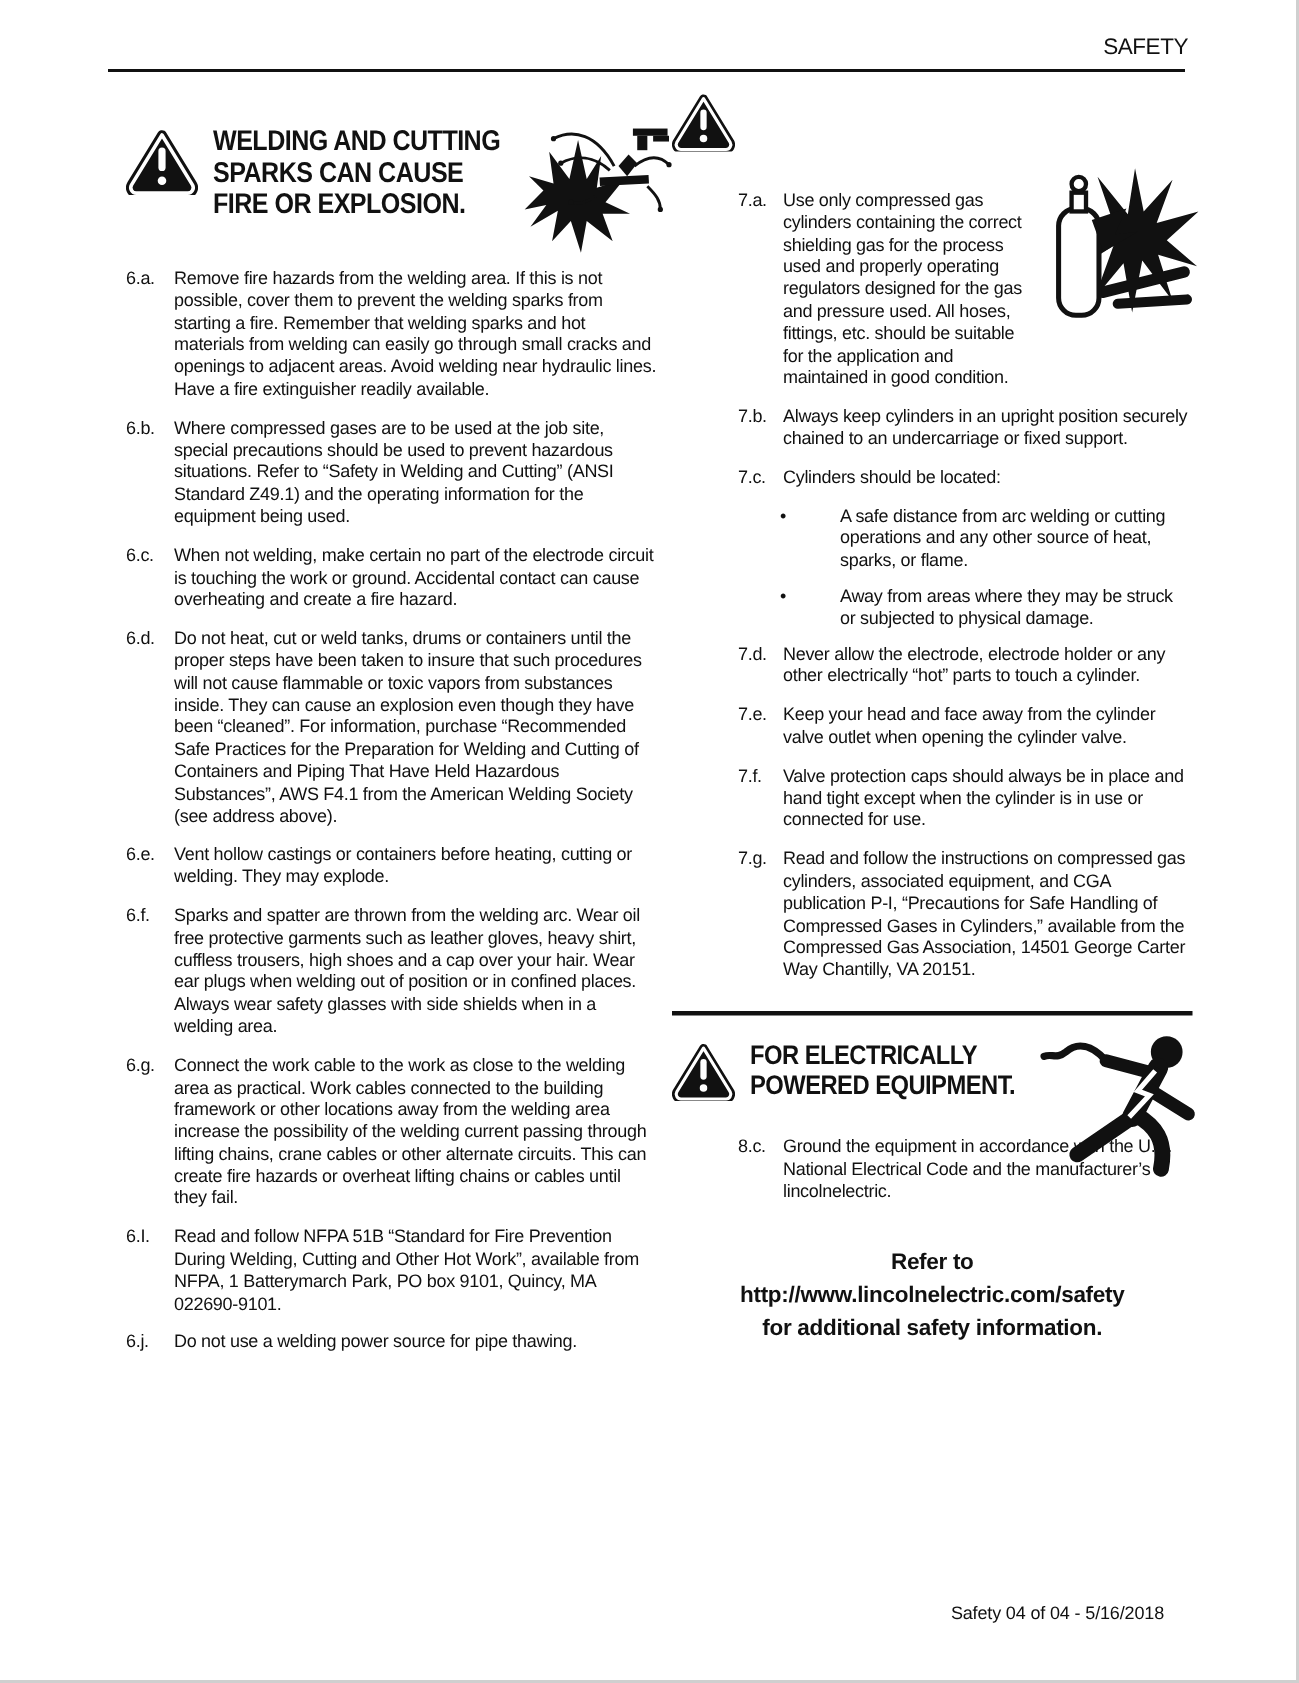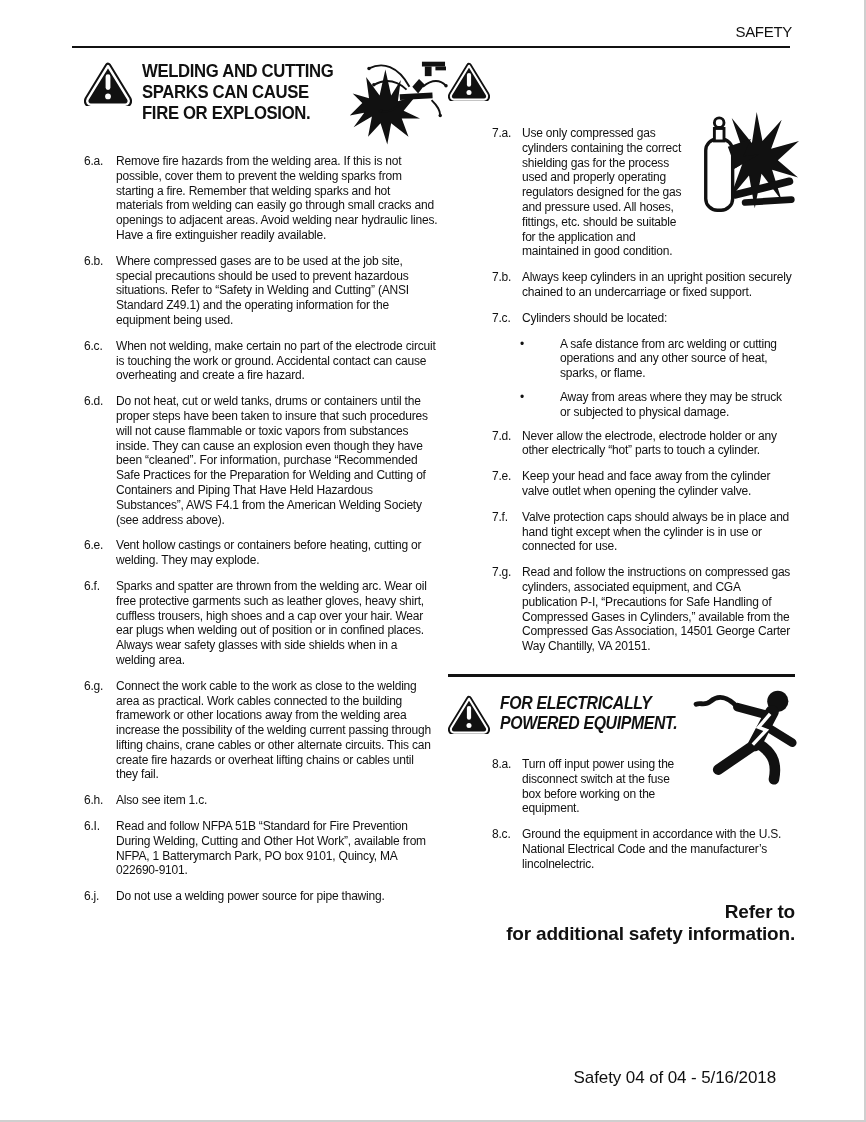--- a/index.html
+++ b/index.html
@@ -13,27 +13,27 @@
   }
   .page-edge { position:absolute; inset:0; border-right:2px solid #cfcfcf; border-bottom:2px solid #cfcfcf; pointer-events:none; }
 
   .hdr {
     position:absolute; top:23px; right:74px;
     font-size:15px; font-weight:normal; letter-spacing:-0.3px;
   }
   .hdr-rule { position:absolute; left:72px; top:46px; width:718px; height:2px; background:#111; }
 
   .col { position:absolute; top:60px; font-size:12px; line-height:14.8px; letter-spacing:-0.2px; }
-  .col-left  { left:84px;  width:354px; }
+  .col-left  { left:84px;  width:354px;margin-top:24px; }
   .col-right { left:448px; width:347px; }
 
   .warn-head { position:relative; padding-left:58px; margin-bottom:18px; }
   .wh-fire { min-height:72px; margin-bottom:22px; }
   .wh-cyl  { min-height:46px; margin-bottom:20px; padding-left:52px; }
-  .wh-elec { min-height:50px; margin-bottom:14px; padding-left:52px;font-style:italic; }
+  .wh-elec { min-height:50px; margin-bottom:14px; padding-left:52px; }
 
   .tri { position:absolute; left:0; top:2px; }
   .wline {
     font-weight:bold; font-size:19px; line-height:21px;
     white-space:nowrap; letter-spacing:-0.4px;
     transform:scaleX(0.88); transform-origin:0 50%;
   }
   .wh-cyl .wline, .wh-elec .wline { font-size:18px; line-height:20.5px; }
 
   .fire-art  { position:absolute; right:-10px; top:-6px; }
@@ -47,23 +47,23 @@
 
   .item-7a { padding-right:112px; min-height:122px; }
   .item-8a { padding-right:120px; min-height:48px; }
 
   .bullet { padding-left:112px; text-indent:-40px; margin-bottom:9px; }
   .bullet .dot { display:inline-block; width:40px; text-indent:0; }
 
   .divider { height:3px; background:#111; margin:20px 0 16px 0; }
   .elec-section { position:relative; }
 
-  .refer { text-align:right; font-weight:bold; font-size:19px; line-height:22px; margin-top:30px; letter-spacing:-0.2px; }
+  .refer { text-align:center; font-weight:bold; font-size:15px; line-height:22px; margin-top:30px; letter-spacing:-0.2px; }
 
-  .footer { position:absolute; top:1068px; right:90px; font-size:17px; letter-spacing:-0.1px; }
+  .footer { position:absolute; top:1068px; right:90px; font-size:12px; letter-spacing:-0.1px; }
 </style>
 </head>
 <body>
 
 <div class="page-edge"></div>
 
 <div class="hdr">SAFETY</div>
 <div class="hdr-rule"></div>
 
 <div class="col col-left">
@@ -105,21 +105,20 @@
     </div>
   </div>
 
   <p class="item"><span class="num">6.a.</span><span>Remove fire hazards from the welding area. If this is not possible, cover them to prevent the welding sparks from starting a fire. Remember that welding sparks and hot materials from welding can easily go through small cracks and openings to adjacent areas. Avoid welding near hydraulic lines. Have a fire extinguisher readily available.</span></p>
   <p class="item"><span class="num">6.b.</span><span>Where compressed gases are to be used at the job site, special precautions should be used to prevent hazardous situations. Refer to “Safety in Welding and Cutting” (ANSI Standard Z49.1) and the operating information for the equipment being used.</span></p>
   <p class="item"><span class="num">6.c.</span><span>When not welding, make certain no part of the electrode circuit is touching the work or ground. Accidental contact can cause overheating and create a fire hazard.</span></p>
   <p class="item"><span class="num">6.d.</span><span>Do not heat, cut or weld tanks, drums or containers until the proper steps have been taken to insure that such procedures will not cause flammable or toxic vapors from substances inside. They can cause an explosion even though they have been “cleaned”. For information, purchase “Recommended Safe Practices for the Preparation for Welding and Cutting of Containers and Piping That Have Held Hazardous Substances”, AWS F4.1 from the American Welding Society (see address above).</span></p>
   <p class="item"><span class="num">6.e.</span><span>Vent hollow castings or containers before heating, cutting or welding. They may explode.</span></p>
   <p class="item"><span class="num">6.f.</span><span>Sparks and spatter are thrown from the welding arc. Wear oil free protective garments such as leather gloves, heavy shirt, cuffless trousers, high shoes and a cap over your hair. Wear ear plugs when welding out of position or in confined places. Always wear safety glasses with side shields when in a welding area.</span></p>
   <p class="item"><span class="num">6.g.</span><span>Connect the work cable to the work as close to the welding area as practical. Work cables connected to the building framework or other locations away from the welding area increase the possibility of the welding current passing through lifting chains, crane cables or other alternate circuits. This can create fire hazards or overheat lifting chains or cables until they fail.</span></p>
-  <p class="item"><span class="num">6.h.</span><span>Also see item 1.c.</span></p>
   <p class="item"><span class="num">6.I.</span><span>Read and follow NFPA 51B “Standard for Fire Prevention During Welding, Cutting and Other Hot Work”, available from NFPA, 1 Batterymarch Park, PO box 9101, Quincy, MA 022690-9101.</span></p>
   <p class="item"><span class="num">6.j.</span><span>Do not use a welding power source for pipe thawing.</span></p>
 </div>
 
 <div class="col col-right">
 
   <div class="warn-head wh-cyl">
     <span class="tri">
       <svg width="42" height="39" viewBox="0 0 52 47">
         <path d="M26,4 L48,40 a4,4 0 0 1 -3.4,6 H7.4 a4,4 0 0 1 -3.4,-6 Z" fill="none" stroke="#111" stroke-width="7" stroke-linejoin="round"></path>
@@ -176,23 +175,23 @@
           <rect x="23.4" y="13" width="5.2" height="17" rx="2.6" fill="#fff"></rect>
           <circle cx="26" cy="37" r="3.1" fill="#fff"></circle>
         </svg>
       </span>
       <div>
         <div class="wline">FOR ELECTRICALLY</div>
         <div class="wline">POWERED EQUIPMENT.</div>
       </div>
     </div>
 
-    <p class="item item-8a"><span class="num">8.a.</span><span>Turn off input power using the disconnect switch at the fuse box before working on the equipment.</span></p>
     <p class="item"><span class="num">8.c.</span><span>Ground the equipment in accordance with the U.S. National Electrical Code and the manufacturer’s lincolnelectric.</span></p>
   </div>
 
   <div class="refer">
     <div>Refer to</div>
+    <div>http://www.lincolnelectric.com/safety</div>
     <div>for additional safety information.</div>
   </div>
 </div>
 
 <div class="footer">Safety 04 of 04 - 5/16/2018</div>
 
 </body></html>

